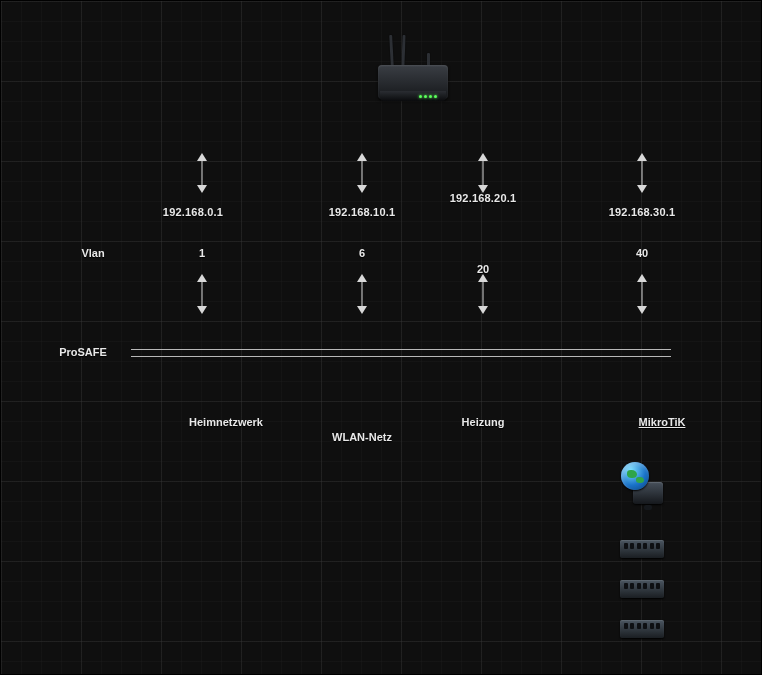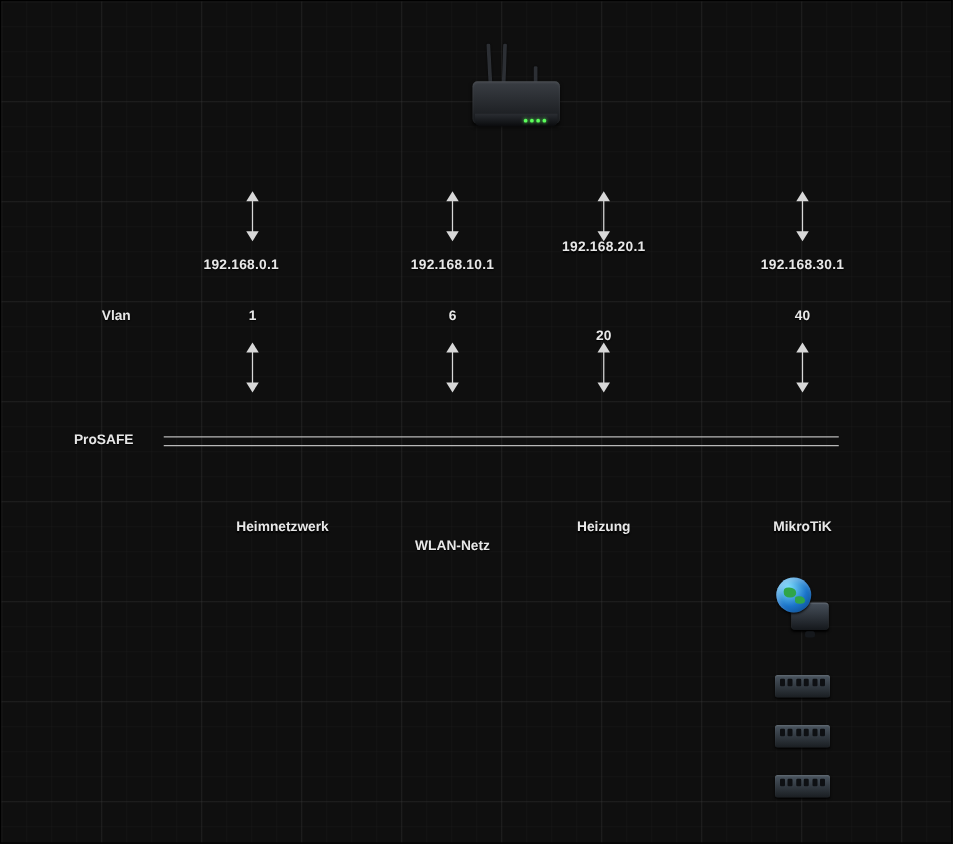--- a/index.html
+++ b/index.html
@@ -194,21 +194,21 @@
       <div class="shaft"></div>
       <div class="head-down"></div>
     </div>
     <span class="lbl ip" style="left: 641px; top: 211px;">192.168.30.1</span>
     <span class="lbl" style="left: 641px; top: 252px;">40</span>
     <div class="arrow" style="left: 641px; top: 273px; height: 40px;">
       <div class="head-up"></div>
       <div class="shaft"></div>
       <div class="head-down"></div>
     </div>
-    <span class="lbl" style="left: 641px; top: 421px;">MikroTiK</span>
+    <span class="lbl" style="left: 661px; top: 421px; text-decoration: underline;">MikroTiK</span>
     <div class="mini-switch" style="left: 641px; top: 548px;">
       <div class="body"></div>
       <div class="ports">
         <span></span>
         <span></span>
         <span></span>
         <span></span>
         <span></span>
         <span></span>
       </div>

